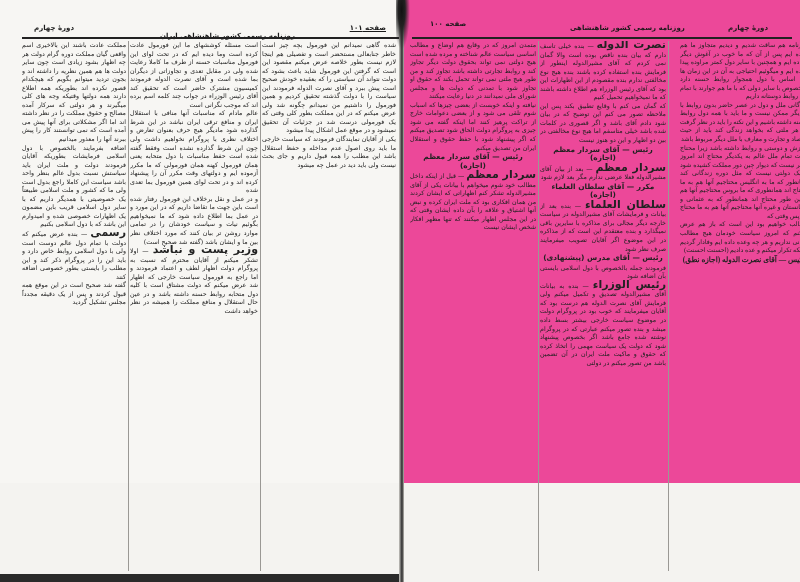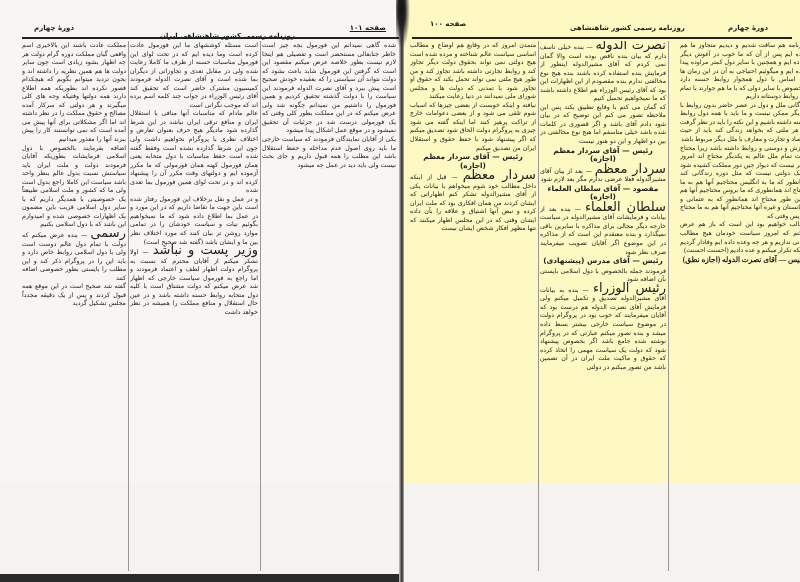--- a/index.html
+++ b/index.html
@@ -1,28 +1,28 @@
 <!DOCTYPE html>
 <html><head>
 <meta charset="utf-8">
 <style>
   html,body{margin:0;padding:0;}
   body{width:800px;height:582px;background:#f4f3f0;overflow:hidden;position:relative;font-family:"DejaVu Sans",sans-serif;color:#1a1a1a;}
   .page{position:absolute;top:0;height:483px;background:#f7f6f3;}
   .page.left{left:0;width:402px;}
-  .page.right{left:402px;width:398px;background:#fef9c3;}
+  .page.right{left:402px;width:398px;background:#ec4899;}
   .gutter{position:absolute;left:399px;top:0;width:5px;height:582px;background:linear-gradient(90deg,#cfcdc8,#5a5a5a 40%,#2a2a2a 60%,#bdbbb6);}
   .smudge{position:absolute;left:396px;top:0;width:14px;height:50px;background:radial-gradient(ellipse at 40% 20%,#111 0,#222 30%,rgba(0,0,0,0) 70%);}
   .header{position:absolute;top:24px;height:12px;font-size:7px;font-weight:bold;direction:rtl;}
   .header .item{position:absolute;top:0;white-space:nowrap;}
   .rule{position:absolute;height:2px;background:#222;}
   .col{position:absolute;direction:rtl;text-align:justify;font-size:6.3px;line-height:8.55px;overflow:hidden;color:#222;}
   .col p{margin:0;}
   .col .h{font-weight:bold;font-size:7.4px;text-align:center;margin:1px 0;}
-  .col .sp{font-weight:normal;font-size:13px;}
+  .col .sp{font-weight:bold;font-size:11px;}
   .colrule{position:absolute;width:1px;background:#9a9894;}
   .bottombar{position:absolute;left:0;top:574px;width:402px;height:8px;background:#2a2a2a;}
 </style>
 </head>
 <body>
 
 <div class="page left">
   <div class="header" style="left:0;width:402px;">
     <span class="item" style="left:34px;">دورهٔ چهارم</span>
     <span class="item" style="left:160px;margin-top:8px;">روزنامه رسمی کشور شاهنشاهی ایران</span>
@@ -68,21 +68,21 @@
     <p>مطالب خواهیم بود این است که باز هم عرض میکنم که امروز سیاست خودمان هیچ مطالب پنهانی نداریم و هر چه وعده داده ایم وفادار گردیم و آنکه تکرار میکنم و عده دادیم (احسنت احسنت)</p>
     <p class="h">رئیس — آقای نصرت الدوله (اجازه نطق)</p>
   </div>
   <div class="colrule" style="left:266px;top:41px;height:530px;"></div>
 
   <div class="col" style="left:138px;top:41px;width:126px;height:530px;">
     <p><span class="sp">نصرت الدوله</span> <span>— بنده خیلی تاسف دارم که بیان بنده ناقص بوده است والا گمان نمی کردم که آقای مشیرالدوله اینطور از فرمایش بنده استفاده کرده باشند بنده هیچ نوع مخالفتی ندارم بنده مقصودم از این اظهارات این بود که آقای رئیس الوزراء هم اطلاع داشته باشند که ما نمیخواهیم تحمیل کنیم</span></p>
     <p>که گمان می کنم با وقایع تطبیق بکند پس این ملاحظه تصور می کنم این توضیح که در بیان شود دادم آقای باشد و اگر قصوری در کلمات شده باشد خیلی متاسفم اما هیچ نوع مخالفتی در بین دو اظهار و این دو هنوز نیست</p>
     <p class="h">رئیس — آقای سردار معظم (اجازه)</p>
     <p><span class="sp">سردار معظم</span> <span>— بعد از بیان آقای مشیرالدوله فعلا عرضی ندارم مگر بعد لازم شود</span></p>
-    <p class="h">مقصود — آقای سلطان العلماء (اجازه)</p>
+    <p class="h">مکرر — آقای سلطان العلماء (اجازه)</p>
     <p><span class="sp">سلطان العلماء</span> <span>— بنده بعد از بیانات و فرمایشات آقای مشیرالدوله در سیاست خارجه دیگر مجالی برای مذاکره با سایرین باقی نمیگذارد و بنده معتقدم این است که از مذاکره در این موضوع اگر آقایان تصویب میفرمایند صرف نظر شود</span></p>
     <p class="h">رئیس — آقای مدرس (پیشنهادی)</p>
     <p>فرمودند جمله بالخصوص با دول اسلامی بایستی بآن اضافه شود</p>
     <p><span class="sp">رئیس الوزراء</span> <span>— بنده به بیانات آقای مشیرالدوله تصدیق و تکمیل میکنم ولی فرمایش آقای نصرت الدوله هم درست بود که آقایان میفرمایند که خوب بود در پروگرام دولت در موضوع سیاست خارجی بیشتر بسط داده میشد و بنده تصور میکنم عبارتی که در پروگرام نوشته شده جامع باشد اگر بخصوص پیشنهاد شود که دولت یک سیاست مهمی را اتخاذ کرده که حقوق و ماکیت ملت ایران در آن تضمین باشد من تصور میکنم در دولتی</span></p>
   </div>
   <div class="colrule" style="left:136px;top:41px;height:530px;"></div>
 
   <div class="col" style="left:8px;top:41px;width:126px;height:530px;">
     <p>متمدن امروز که در وقایع هم اوضاع و مطالب اساسی سیاست عالم شناخته و مرده شده است هیچ دولتی نمی تواند بحقوق دولت دیگر تجاوز کند و روابط تجارتی داشته باشد تجاوز کند و من طور هیچ ملتی نمی تواند تحمل بکند که حقوق او تجاوز شود با تمدنی که دولت ها و مجلس شورای ملی نمیدانند در دنیا رعایت میکنند</p>
     <p>نیافته و اینکه خوبست از بعضی چیزها که اسباب شوم تلقی می شود و از بعضی دعوامات خارج از تراکت پرهیز کنند اما اینکه گفته می شود چیزی به پروگرام دولت الحاق شود تصدیق میکنم که اگر پیشنهاد شود با حفظ حقوق و استقلال ایران من تصدیق میکنم</p>

